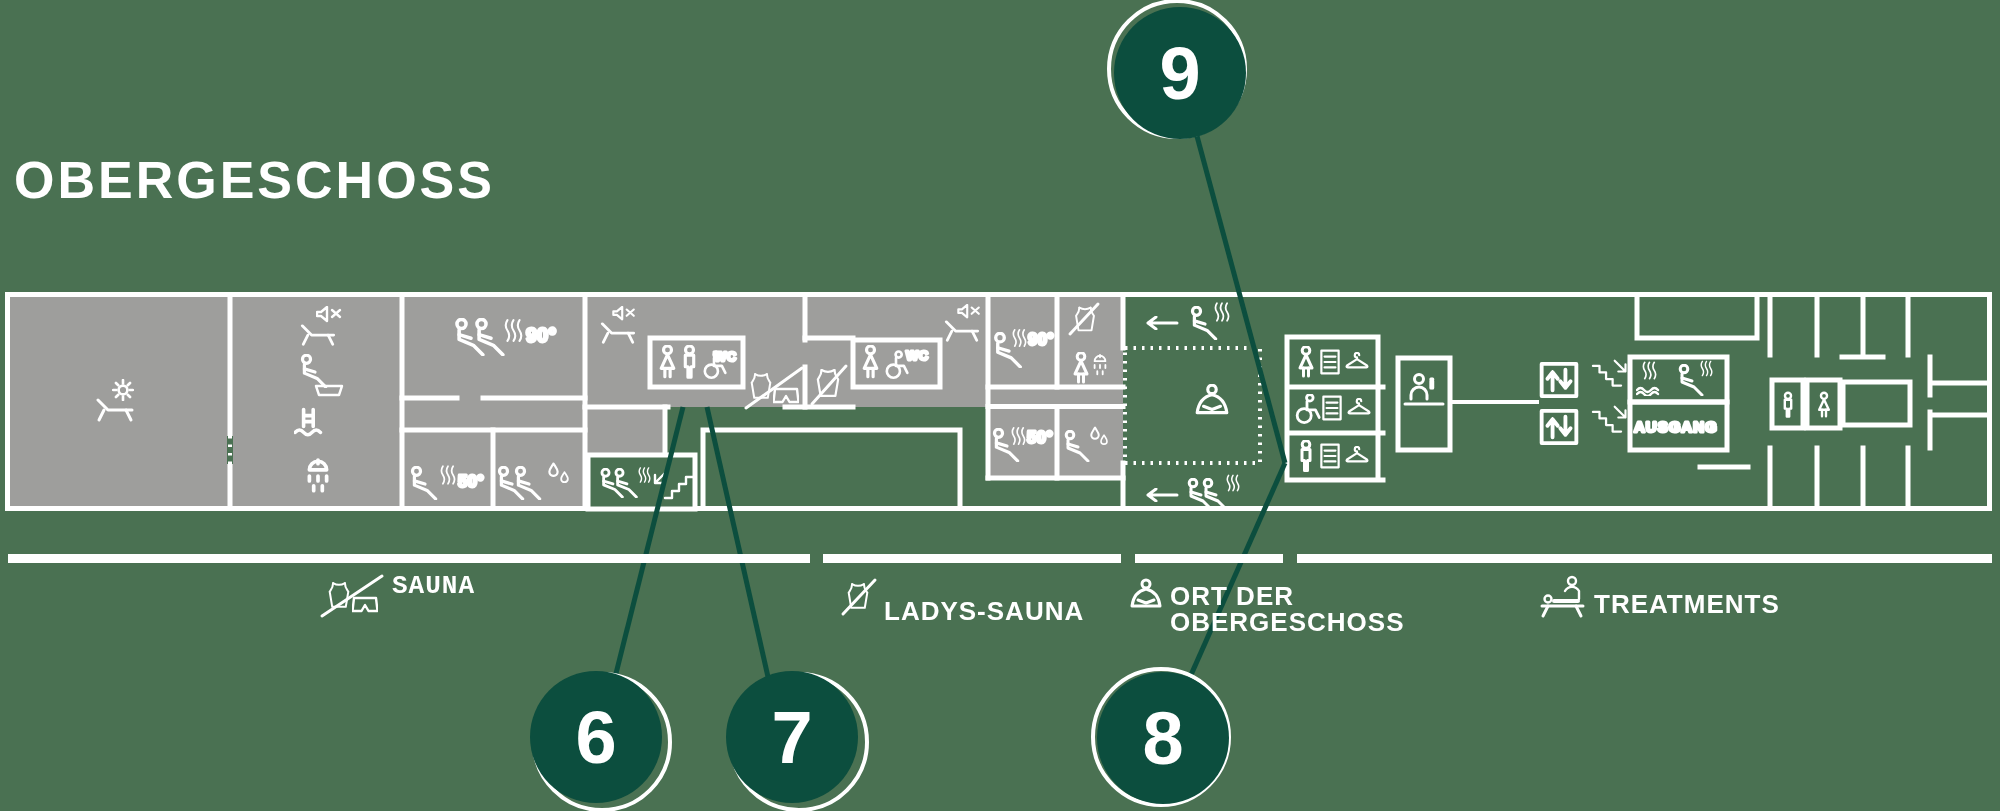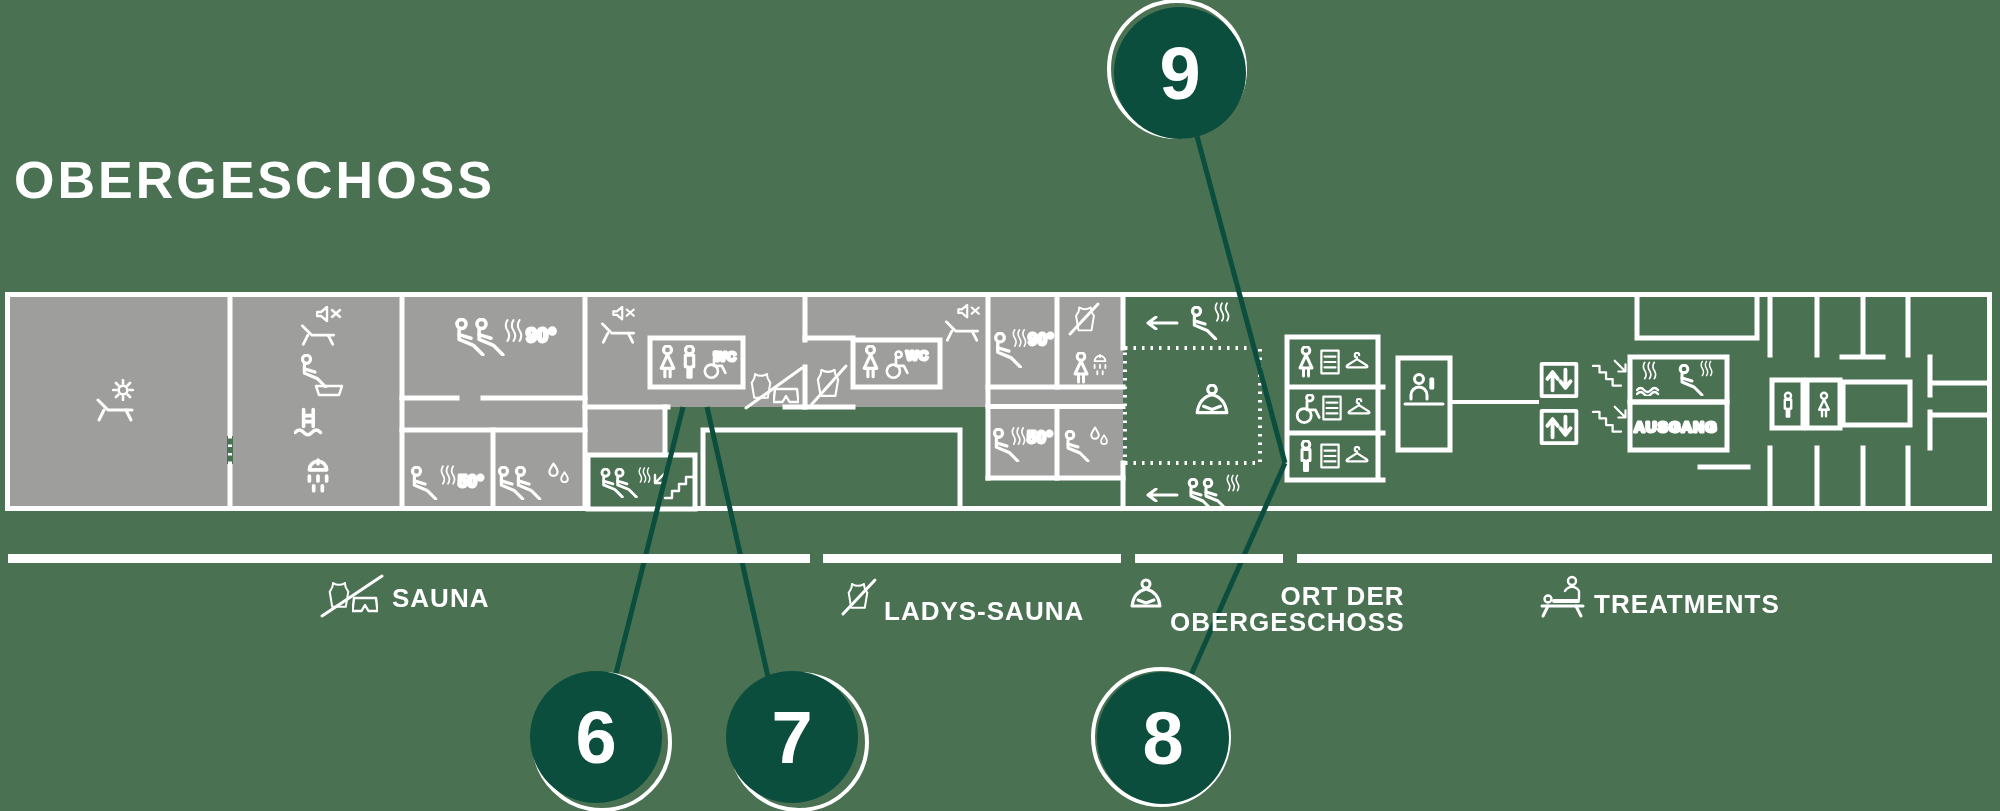--- a/index.html
+++ b/index.html
@@ -394,23 +394,23 @@
         <path d="M1548 606 l-5 10 M1576 606 l5 10"></path>
       </g>
     </g>
   </svg>
 
   <div class="divider" style="left:8px;width:802px;"></div>
   <div class="divider" style="left:823px;width:298px;"></div>
   <div class="divider" style="left:1135px;width:148px;"></div>
   <div class="divider" style="left:1297px;width:695px;"></div>
 
-  <div class="legend-label" style="left:392px;top:585px;">SAUNA</div>
+  <div class="legend-label" style="left:392px;top:573px;font-family:Liberation Mono, monospace;">SAUNA</div>
   <div class="legend-label" style="left:884px;top:598px;">LADYS-SAUNA</div>
-  <div class="legend-label" style="left:1170px;top:583px;text-align:right;">
+  <div class="legend-label" style="left:1170px;top:583px;">
     <span style="display:block;">ORT DER</span>
     <span style="display:block;">OBERGESCHOSS</span>
   </div>
   <div class="legend-label" style="left:1594px;top:585px;margin-top:6px;">TREATMENTS</div>
 
   <div class="marker-ring" style="left:1107px;top:-1px;"></div>
   <div class="marker" style="left:1114px;top:7px;">
     <span>9</span>
   </div>
 

